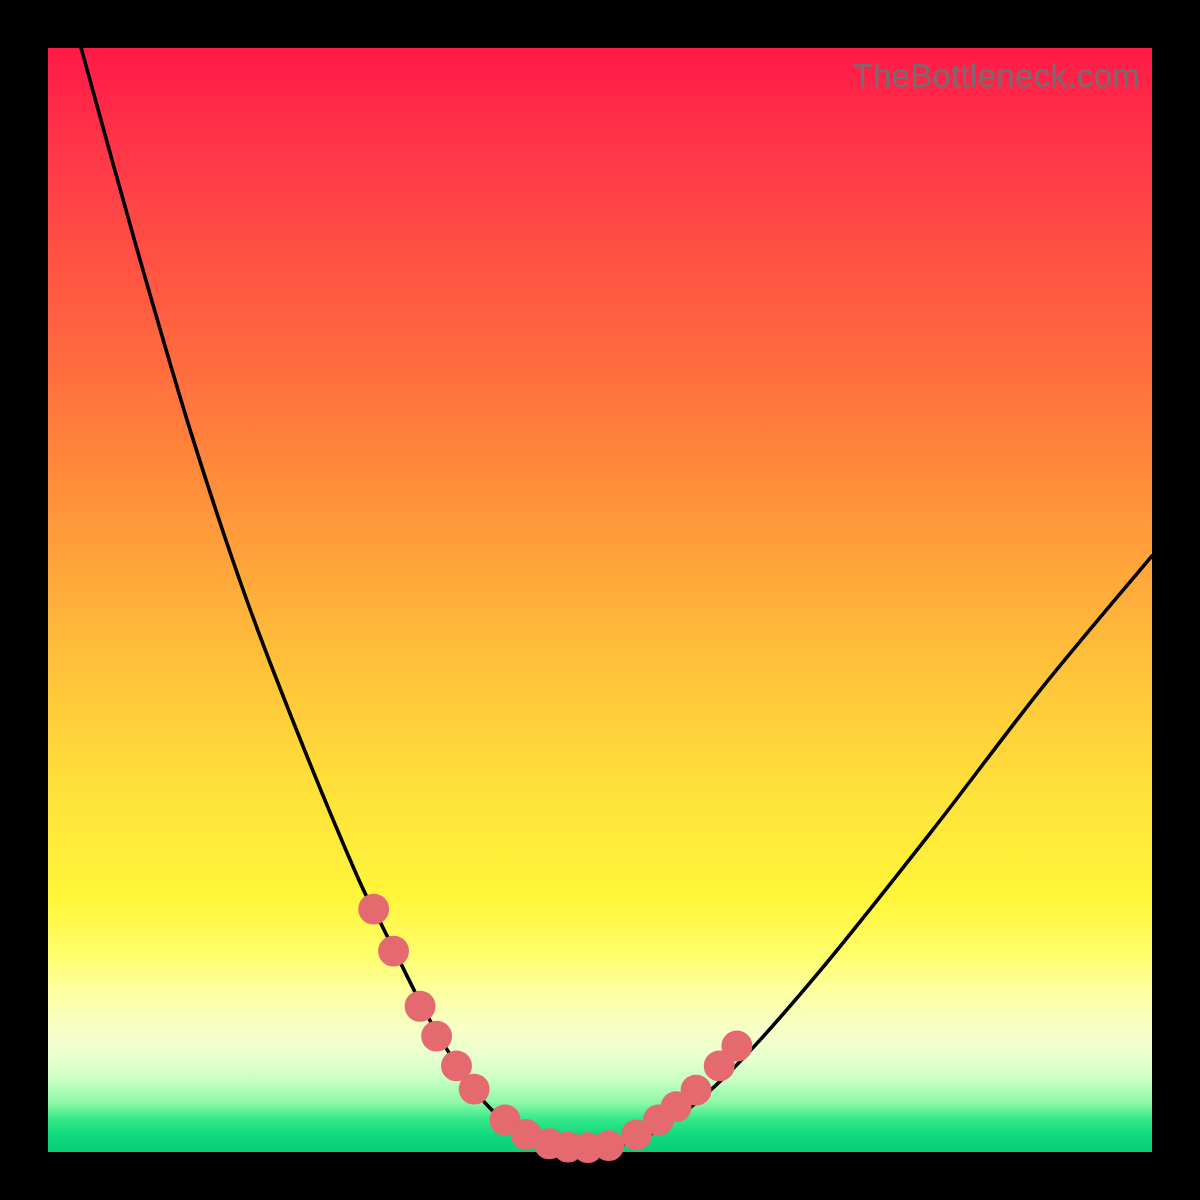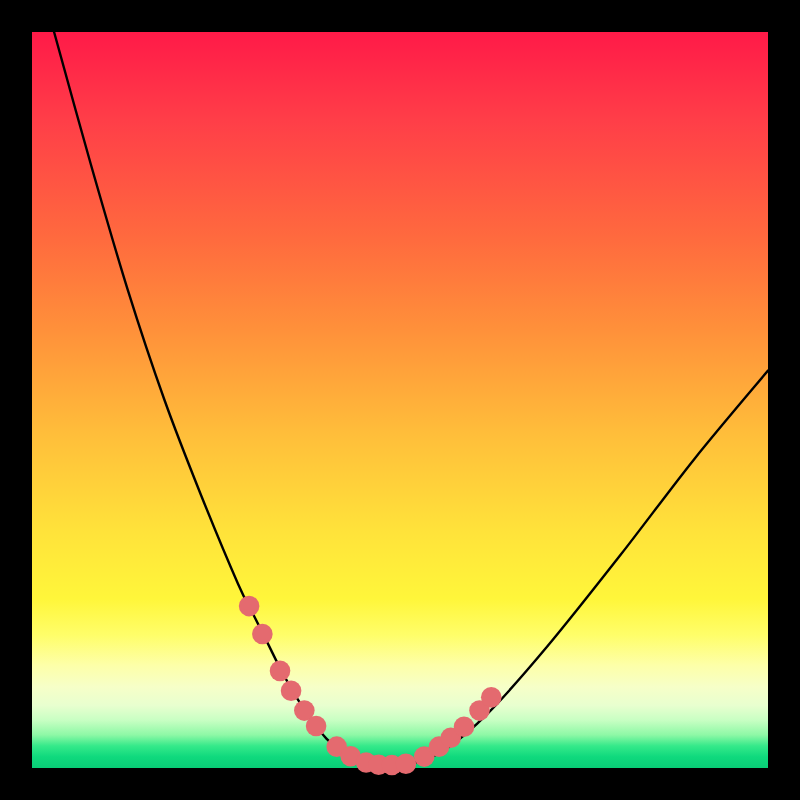--- a/index.html
+++ b/index.html
@@ -61,20 +61,21 @@
     width: 736px;
     height: 736px;
     overflow: visible;
   }
 </style>
 </head>
 <body>
 
 <div class="frame">
   <div class="plot">
+    <div class="watermark">TheBottleneck.com</div>
     <svg class="curve" viewBox="0 0 736 736" preserveAspectRatio="none">
       <path fill="none" stroke="#000" stroke-width="2.4" stroke-linecap="round" stroke-linejoin="round" d="M 22.08 0.00 C 27.97 21.20, 47.10 91.26, 58.88 132.48 C 70.66 173.70, 83.90 219.92, 95.68 257.60 C 107.46 295.28, 120.70 335.03, 132.48 368.00 C 144.26 400.97, 157.50 434.24, 169.28 463.68 C 181.06 493.12, 197.84 533.16, 206.08 552.00 C 214.32 570.84, 216.09 572.02, 220.80 581.44 C 225.51 590.86, 230.81 601.46, 235.52 610.88 C 240.23 620.30, 245.53 631.49, 250.24 640.32 C 254.95 649.15, 260.25 658.43, 264.96 666.08 C 269.67 673.73, 274.97 681.68, 279.68 688.16 C 284.39 694.64, 289.69 701.61, 294.40 706.56 C 299.11 711.51, 304.41 715.77, 309.12 719.07 C 313.83 722.37, 319.13 725.17, 323.84 727.17 C 328.55 729.17, 333.85 730.64, 338.56 731.58 C 343.27 732.53, 348.57 732.82, 353.28 733.06 C 357.99 733.29, 363.29 733.41, 368.00 733.06 C 372.71 732.70, 375.65 733.20, 382.72 730.85 C 389.79 728.49, 400.38 726.34, 412.16 718.34 C 423.94 710.33, 439.83 697.40, 456.32 680.80 C 472.81 664.20, 494.00 639.88, 515.20 614.56 C 536.40 589.24, 565.25 552.59, 588.80 522.56 C 612.35 492.53, 638.85 456.32, 662.40 426.88 C 685.95 397.44, 724.22 352.69, 736.00 338.56"></path>
       <g>
           <circle cx="217.12" cy="574.08" r="10.30" fill="#e46a6f"></circle>
           <circle cx="230.37" cy="602.05" r="10.30" fill="#e46a6f"></circle>
           <circle cx="248.03" cy="638.85" r="10.30" fill="#e46a6f"></circle>
           <circle cx="259.07" cy="658.72" r="10.30" fill="#e46a6f"></circle>
           <circle cx="272.32" cy="678.59" r="10.30" fill="#e46a6f"></circle>
           <circle cx="284.10" cy="694.05" r="10.30" fill="#e46a6f"></circle>
           <circle cx="304.70" cy="714.66" r="10.30" fill="#e46a6f"></circle>

